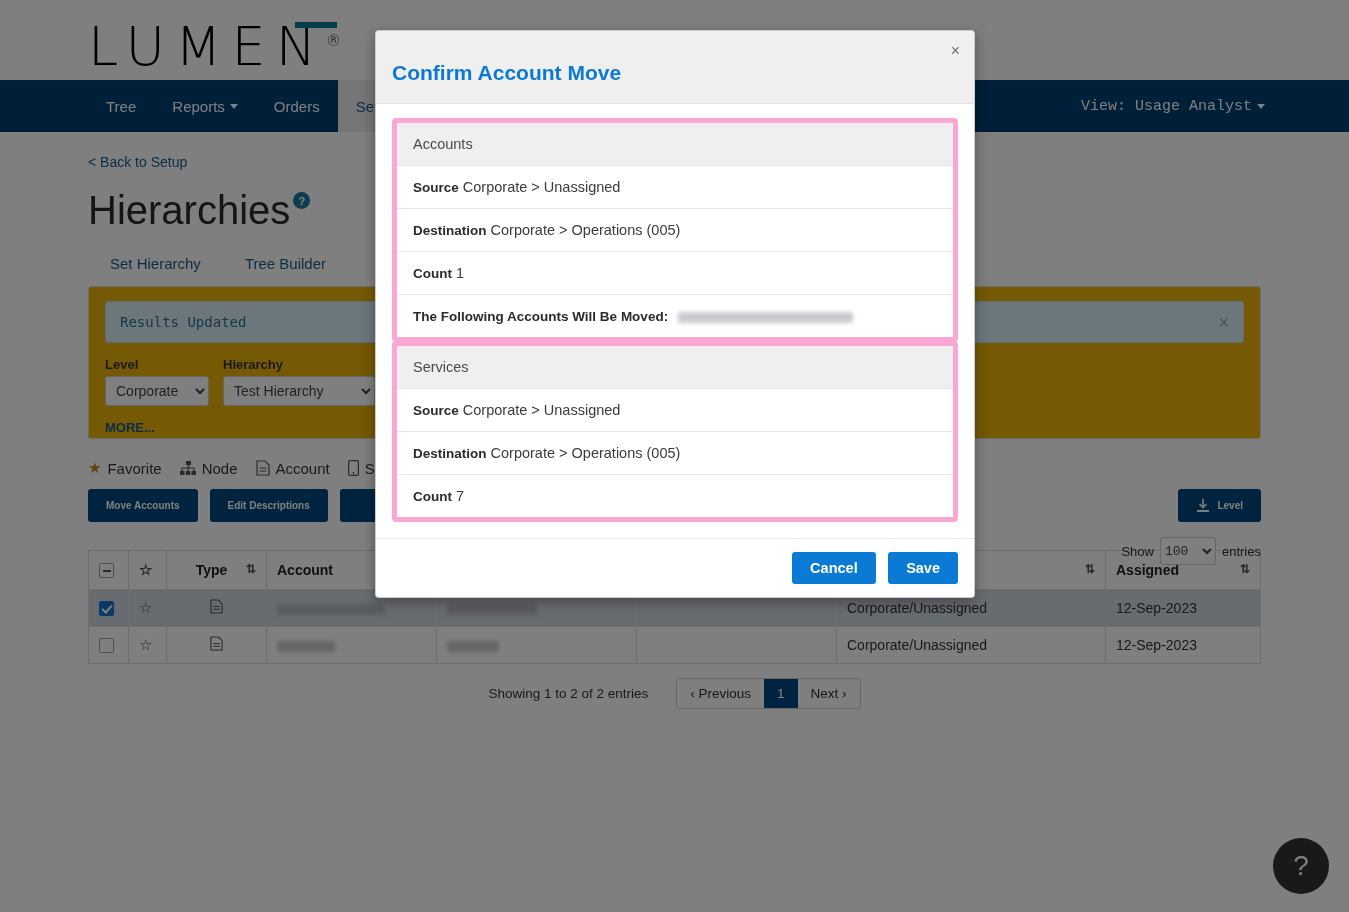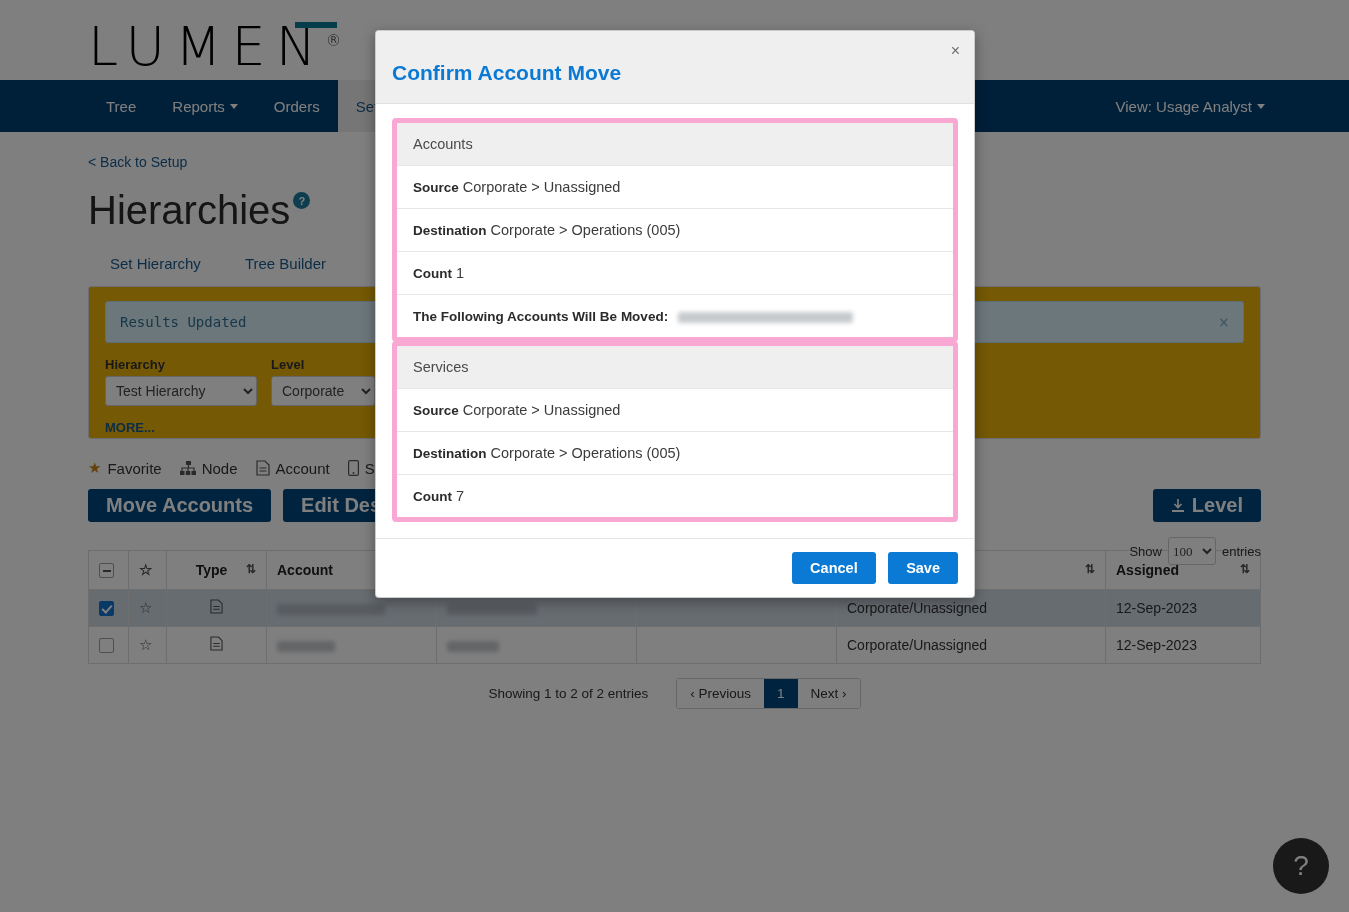--- a/index.html
+++ b/index.html
@@ -38,21 +38,21 @@
     display:flex; align-items:center; cursor:pointer; white-space:nowrap;
   }
   .nav-item.active { background:#ededed; color:#1a5b8f; }
   .caret {
     display:inline-block; width:0; height:0; margin-left:5px;
     border-left:4px solid transparent; border-right:4px solid transparent;
     border-top:5px solid currentColor;
   }
   .nav-right {
     position:absolute; right:84px; color:#fff; font-size:15px;
-    display:flex; align-items:center; cursor:pointer;
+    display:flex; align-items:center; cursor:pointer;font-family:Liberation Mono, monospace;
   }
 
   .content { padding:22px 88px 0 88px; }
   .back-link { color:#1a5b8f; font-size:14px; cursor:pointer; }
   h1.page-title {
     font-size:40px; font-weight:400; color:#2a2a2a;
     margin:18px 0 0 0; display:inline-block; position:relative;
     font-family:"Liberation Sans", sans-serif;
   }
   .help-dot {
@@ -87,35 +87,35 @@
     font-family:"Liberation Sans", sans-serif;
   }
   .more-link { color:#1a5b8f; font-size:13px; font-weight:bold; margin-top:14px; display:inline-block; cursor:pointer; }
 
   .legend { display:flex; align-items:center; gap:18px; margin-top:20px; font-size:15px; color:#333; }
   .legend span.li { display:flex; align-items:center; gap:6px; }
 
   .btnrow { display:flex; gap:12px; margin-top:12px; align-items:center; }
   .btn {
     background:#0a5c9e; background:#00497f; color:#fff; border:none;
-    border-radius:3px; padding:4px 18px; height:33px; font-size:20px;
+    border-radius:3px; padding:4px 18px; height:33px; font-size:10px;
     font-weight:bold; cursor:pointer; font-family:"Liberation Sans", sans-serif;
     display:inline-flex; align-items:center; gap:7px;
   }
   .btn-export { position:absolute; right:0; top:0; }
 
   .toolbar-wrap { position:relative; }
   .show-entries {
     position:absolute; right:0; top:48px; font-size:13px; color:#333;
     display:flex; align-items:center; gap:6px;justify-content:space-between;
   }
   .show-entries select {
-    height:28px; width:48px; font-size:13px; border:1px solid #ccc;
+    height:28px; width:56px; font-size:13px; border:1px solid #ccc;
     border-radius:3px; background:#fff; color:#444;
-    font-family:Liberation Serif, serif;
+    font-family:Liberation Mono, monospace;
   }
 
   table.grid { width:100%; border-collapse:collapse; margin-top:28px; font-size:14px; }
   table.grid th {
     border:1px solid #ddd; background:#fff; padding:10px 10px;
     text-align:left; font-size:14px; color:#222; font-weight:bold;
     white-space:nowrap;
   }
   table.grid td { border:1px solid #ddd; padding:9px 10px; color:#333; }
   tr.sel td { background:#cfd8e3; }
@@ -229,26 +229,26 @@
       <div class="tab">Tree Builder</div>
     </div>
 
     <div class="panel">
       <div class="alert">
         <span>Results Updated</span>
         <span class="alert-close">×</span>
       </div>
       <div class="form-row">
         <div>
+          <div class="field-label">Level</div>
+          <select class="ctl" style="width:104px"><option>Corporate</option></select>
+        </div>
+        <div>
           <div class="field-label">Hierarchy</div>
           <select class="ctl"><option>Test Hierarchy</option></select>
-        </div>
-        <div>
-          <div class="field-label">Level</div>
-          <select class="ctl" style="width:104px"><option>Corporate</option></select>
         </div>
       </div>
       <a class="more-link">MORE...</a>
     </div>
 
     <div class="legend">
       <span class="li">
         <span class="star gold">★</span>
         <span>Favorite</span>
       </span>

